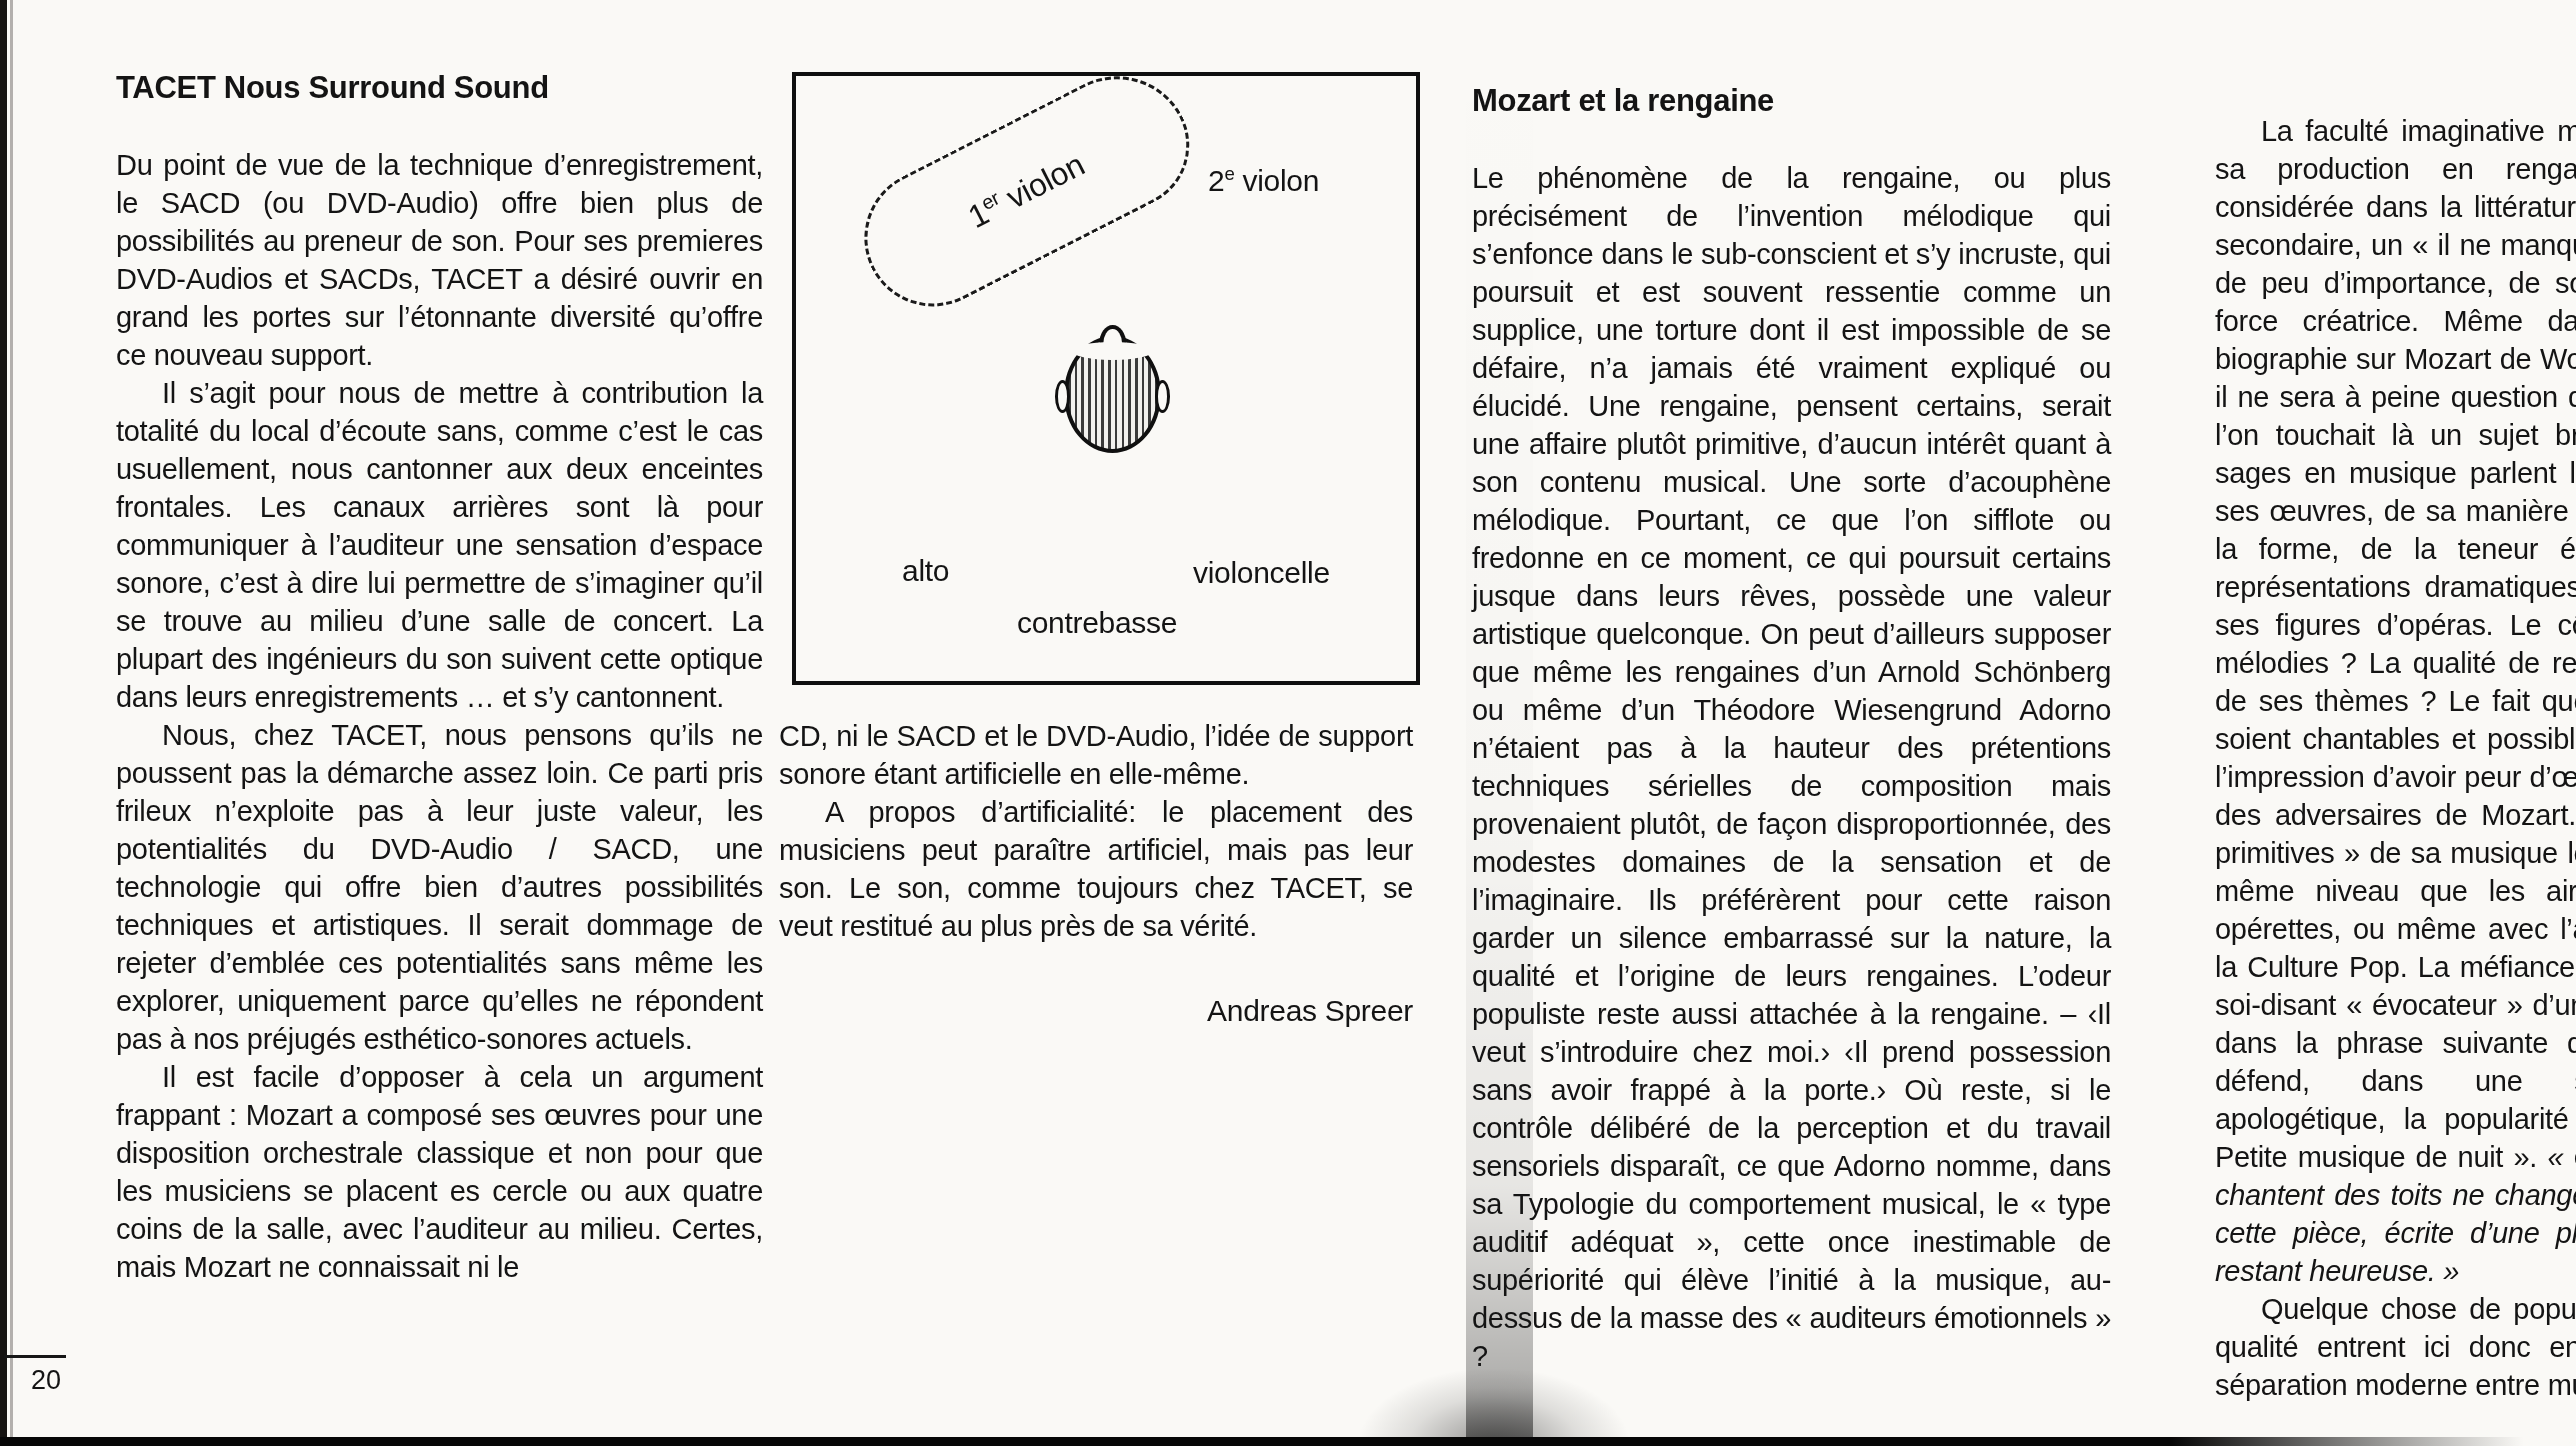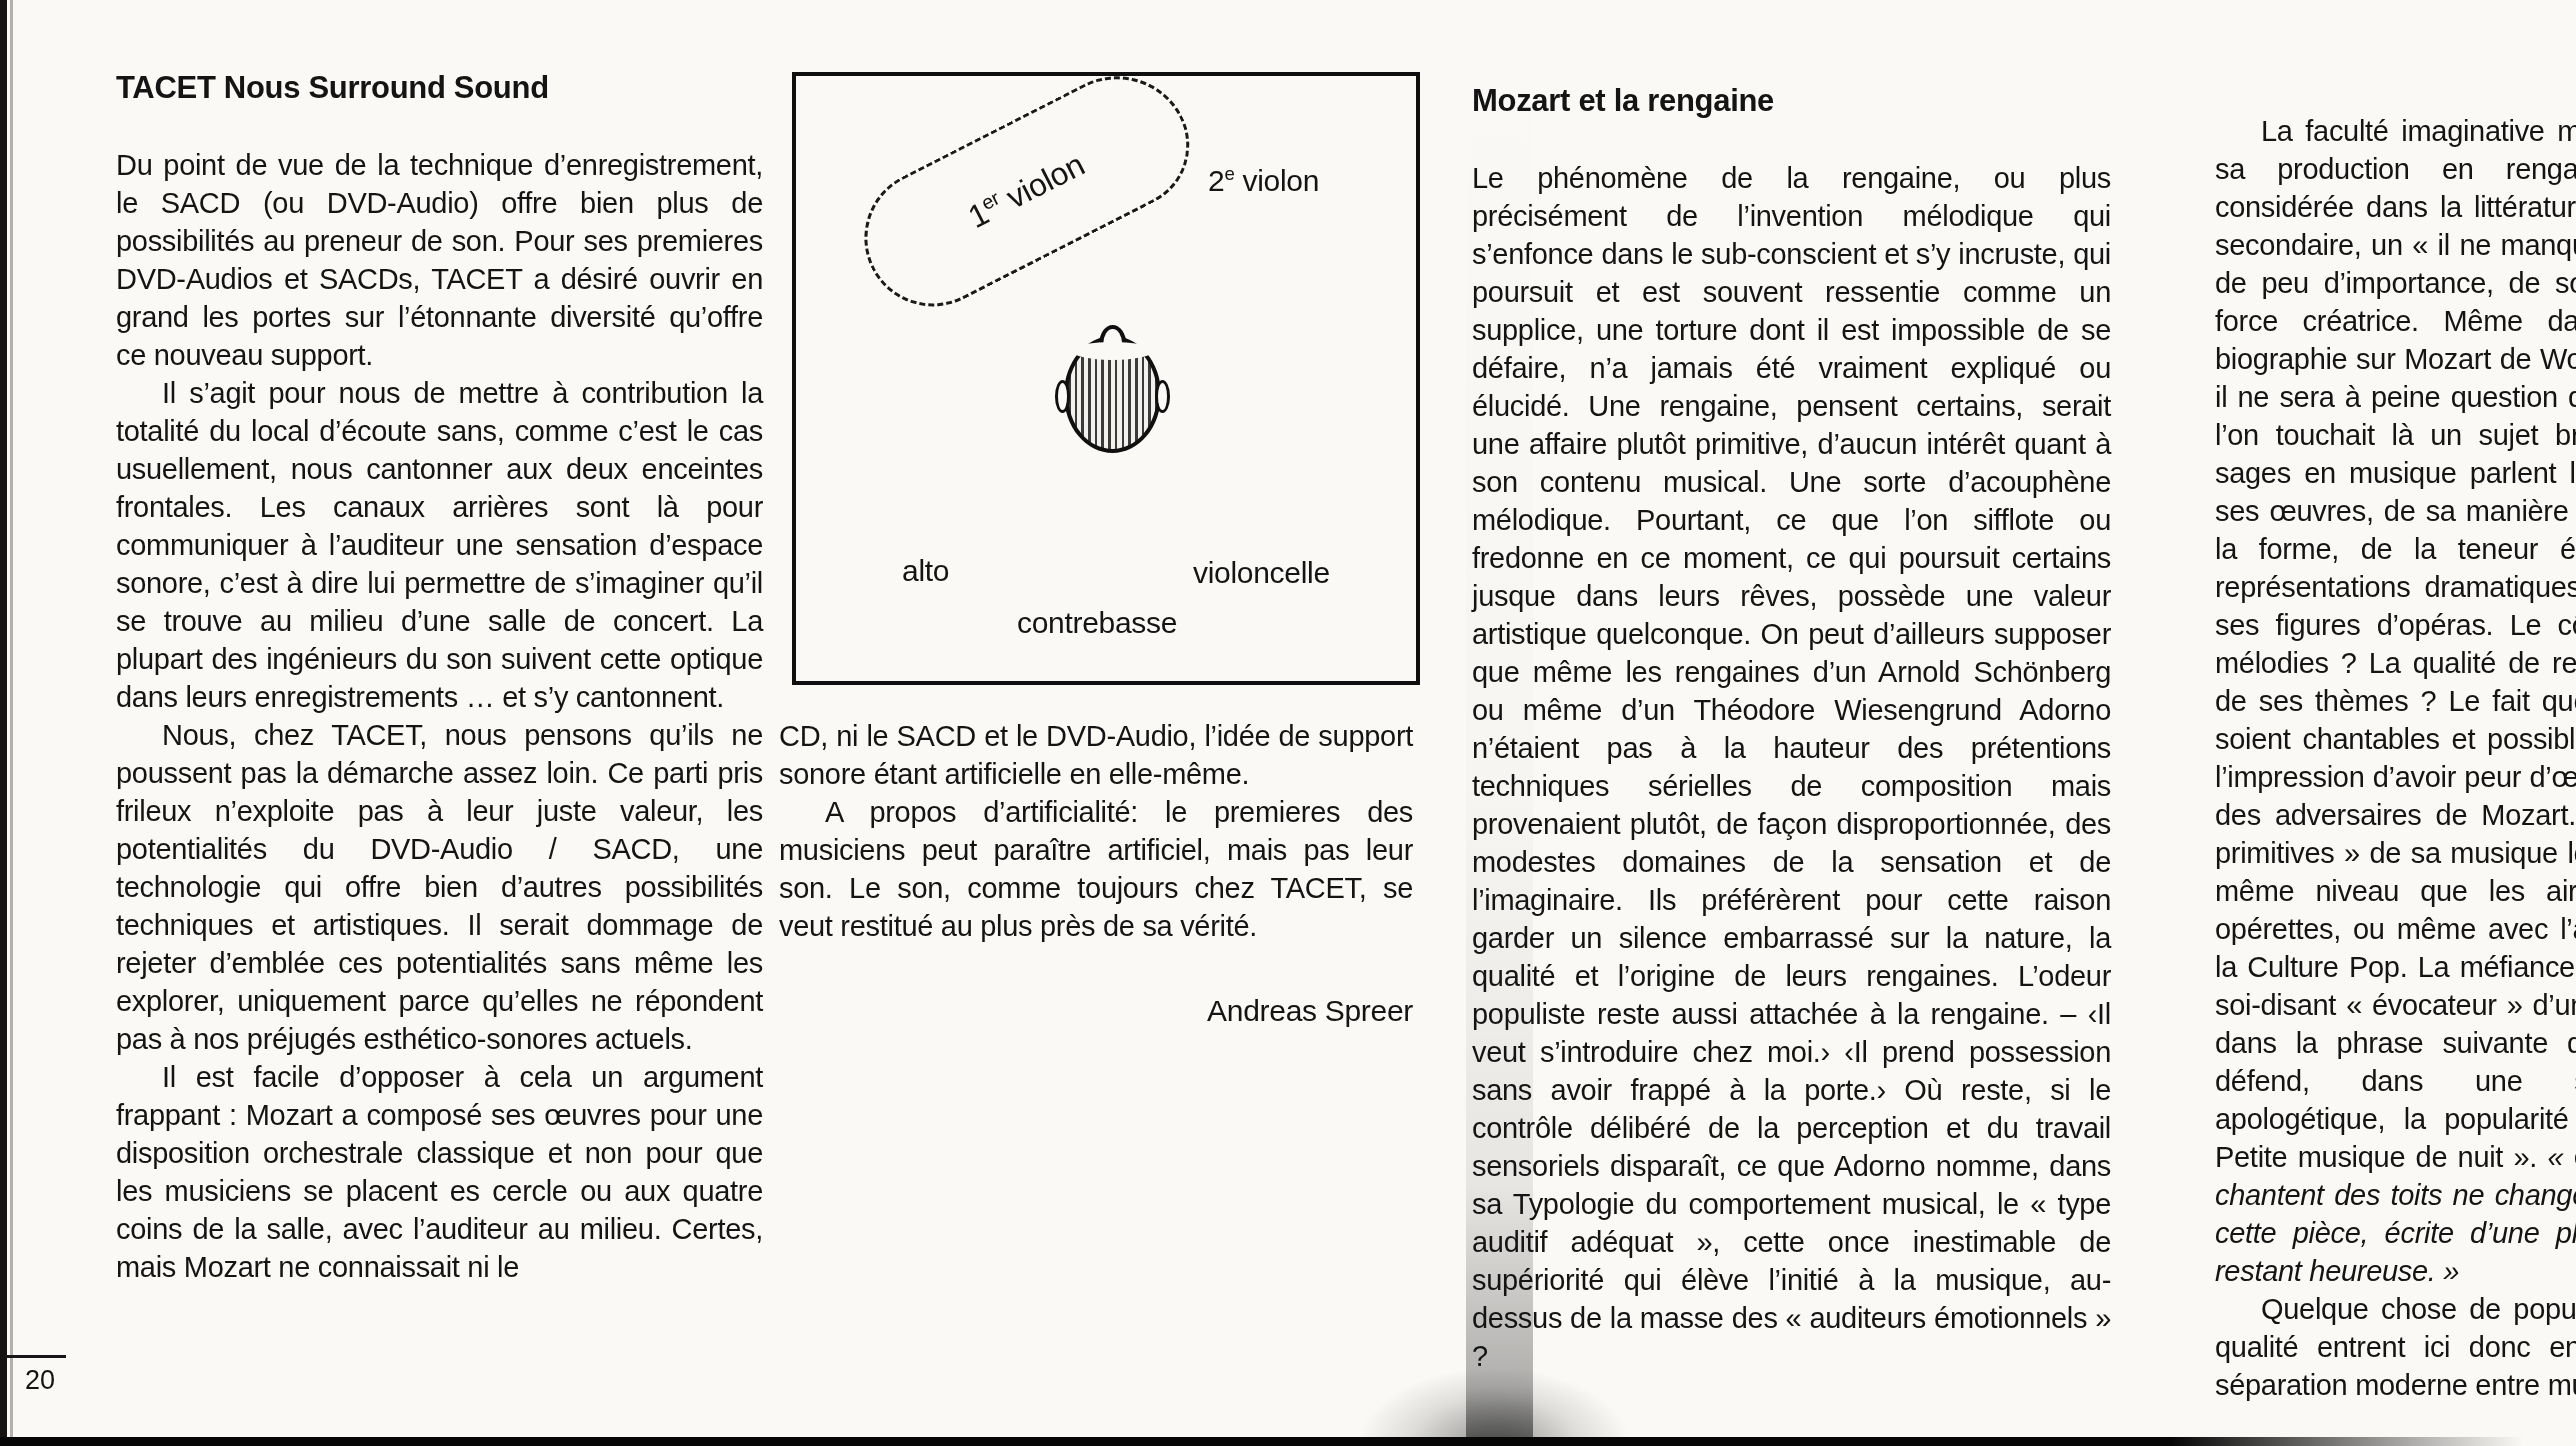--- a/index.html
+++ b/index.html
@@ -68,21 +68,21 @@
   .ear { position: absolute; width: 9.3px; height: 27px; border: 3.6px solid #101010;
          border-radius: 50%; background: #faf9f6; top: 40px; }
   .ear-l { left: -13.4px; }
   .ear-r { right: -13.4px; }
 
   
   .pageno { position: absolute; }
   .pageno .rule { display: block; width: 62px; height: 3.1px; background: #161616; }
   .pageno .num  { display: block; font-size: 27px; margin-top: 7.2px; }
   .pn-left  { left: 4.1px;    top: 1355px; }
-  .pn-left .num  { margin-left: 21px; }
+  .pn-left .num  { margin-left: 27px; }
 </style>
 </head>
 <body>
 
 <div class="spread">
 
   <div class="edge-strip"></div>
   <div class="edge-line"></div>
   <div class="gutter"></div>
   <div class="gutter-smudge"></div>
@@ -105,21 +105,21 @@
       <div class="ear ear-l"></div>
       <div class="ear ear-r"></div>
     </div>
     <span class="dlabel lbl-alto">alto</span>
     <span class="dlabel lbl-cello">violoncelle</span>
     <span class="dlabel lbl-bass">contrebasse</span>
   </div>
 
   <section class="col col2">
     <p>CD, ni le SACD et le DVD-Audio, l’idée de support sonore étant artificielle en elle-même.</p>
-    <p class="indent">A propos d’artificialité: le premieres des musiciens peut paraître artificiel, mais pas leur son. Le son, comme toujours chez TACET, se veut restitué au plus près de sa vérité.</p>
+    <p class="indent">A propos d’artificialité: le placement des musiciens peut paraître artificiel, mais pas leur son. Le son, comme toujours chez TACET, se veut restitué au plus près de sa vérité.</p>
     <div class="signature">Andreas Spreer</div>
   </section>
 
   <section class="col col3">
     <h2 class="heading">Mozart et la rengaine</h2>
     <p>Le phénomène de la rengaine, ou plus précisément de l’invention mélodique qui s’enfonce dans le sub-conscient et s’y incruste, qui poursuit et est souvent ressentie comme un supplice, une torture dont il est impossible de se défaire, n’a jamais été vraiment expliqué ou élucidé. Une rengaine, pensent certains, serait une affaire plutôt primitive, d’aucun intérêt quant à son contenu musical. Une sorte d’acouphène mélodique. Pourtant, ce que l’on sifflote ou fredonne en ce moment, ce qui poursuit certains jusque dans leurs rêves, possède une valeur artistique quelconque. On peut d’ailleurs supposer que même les rengaines d’un Arnold Schönberg ou même d’un Théodore Wiesengrund Adorno n’étaient pas à la hauteur des prétentions techniques sérielles de composition mais provenaient plutôt, de façon disproportionnée, des modestes domaines de la sensation et de l’imaginaire. Ils préférèrent pour cette raison garder un silence embarrassé sur la nature, la qualité et l’origine de leurs rengaines. L’odeur populiste reste aussi attachée à la rengaine. – ‹Il veut s’introduire chez moi.› ‹Il prend possession sans avoir frappé à la porte.› Où reste, si le contrôle délibéré de la perception et du travail sensoriels disparaît, ce que Adorno nomme, dans sa Typologie du comportement musical, le « type auditif adéquat », cette once inestimable de supériorité qui élève l’initié à la musique, au-dessus de la masse des « auditeurs émotionnels » ?</p>
   </section>
 
   <section class="col col4">
     <p class="indent"><span>La faculté imaginative mélodique de Mozart, sa production en rengaines, est souvent considérée dans la littérature comme un produit secondaire, un « il ne manquait plus que cela ! » de peu d’importance, de son incommensurable force créatrice. Même dans la remarquable biographie sur Mozart de Wolfgang Hildesheimer, il ne sera à peine question de celle-ci, comme si l’on touchait là un sujet brûlant. Plus de sept sages en musique parlent là de la structure de ses œuvres, de sa manière irréelle de manipuler la forme, de la teneur émotionnelle de ses représentations dramatiques, de la plasticité de ses figures d’opéras. Le côté frappant de ses mélodies ? La qualité de rengaine de centaines de ses thèmes ? Le fait que ses arias d’opéras soient chantables et possibles à répéter ? On a l’impression d’avoir peur d’œuvrer pour le compte des adversaires de Mozart. Les particularités « primitives » de sa musique le mettent en effet au même niveau que les airs à succès et les opérettes, ou même avec l’aspect éphémère de la Culture Pop. La méfiance à l’encontre du côté soi-disant « évocateur » d’une mélodie se reflète dans la phrase suivante de Hildesheimer qui défend, dans une singulière attitude apologétique, la popularité de la prétendue « Petite musique de nuit ». </span><em>« Que les moineaux la chantent des toits ne change rien à la qualité de cette pièce, écrite d’une plume légère tout en restant heureuse. »</em></p>

